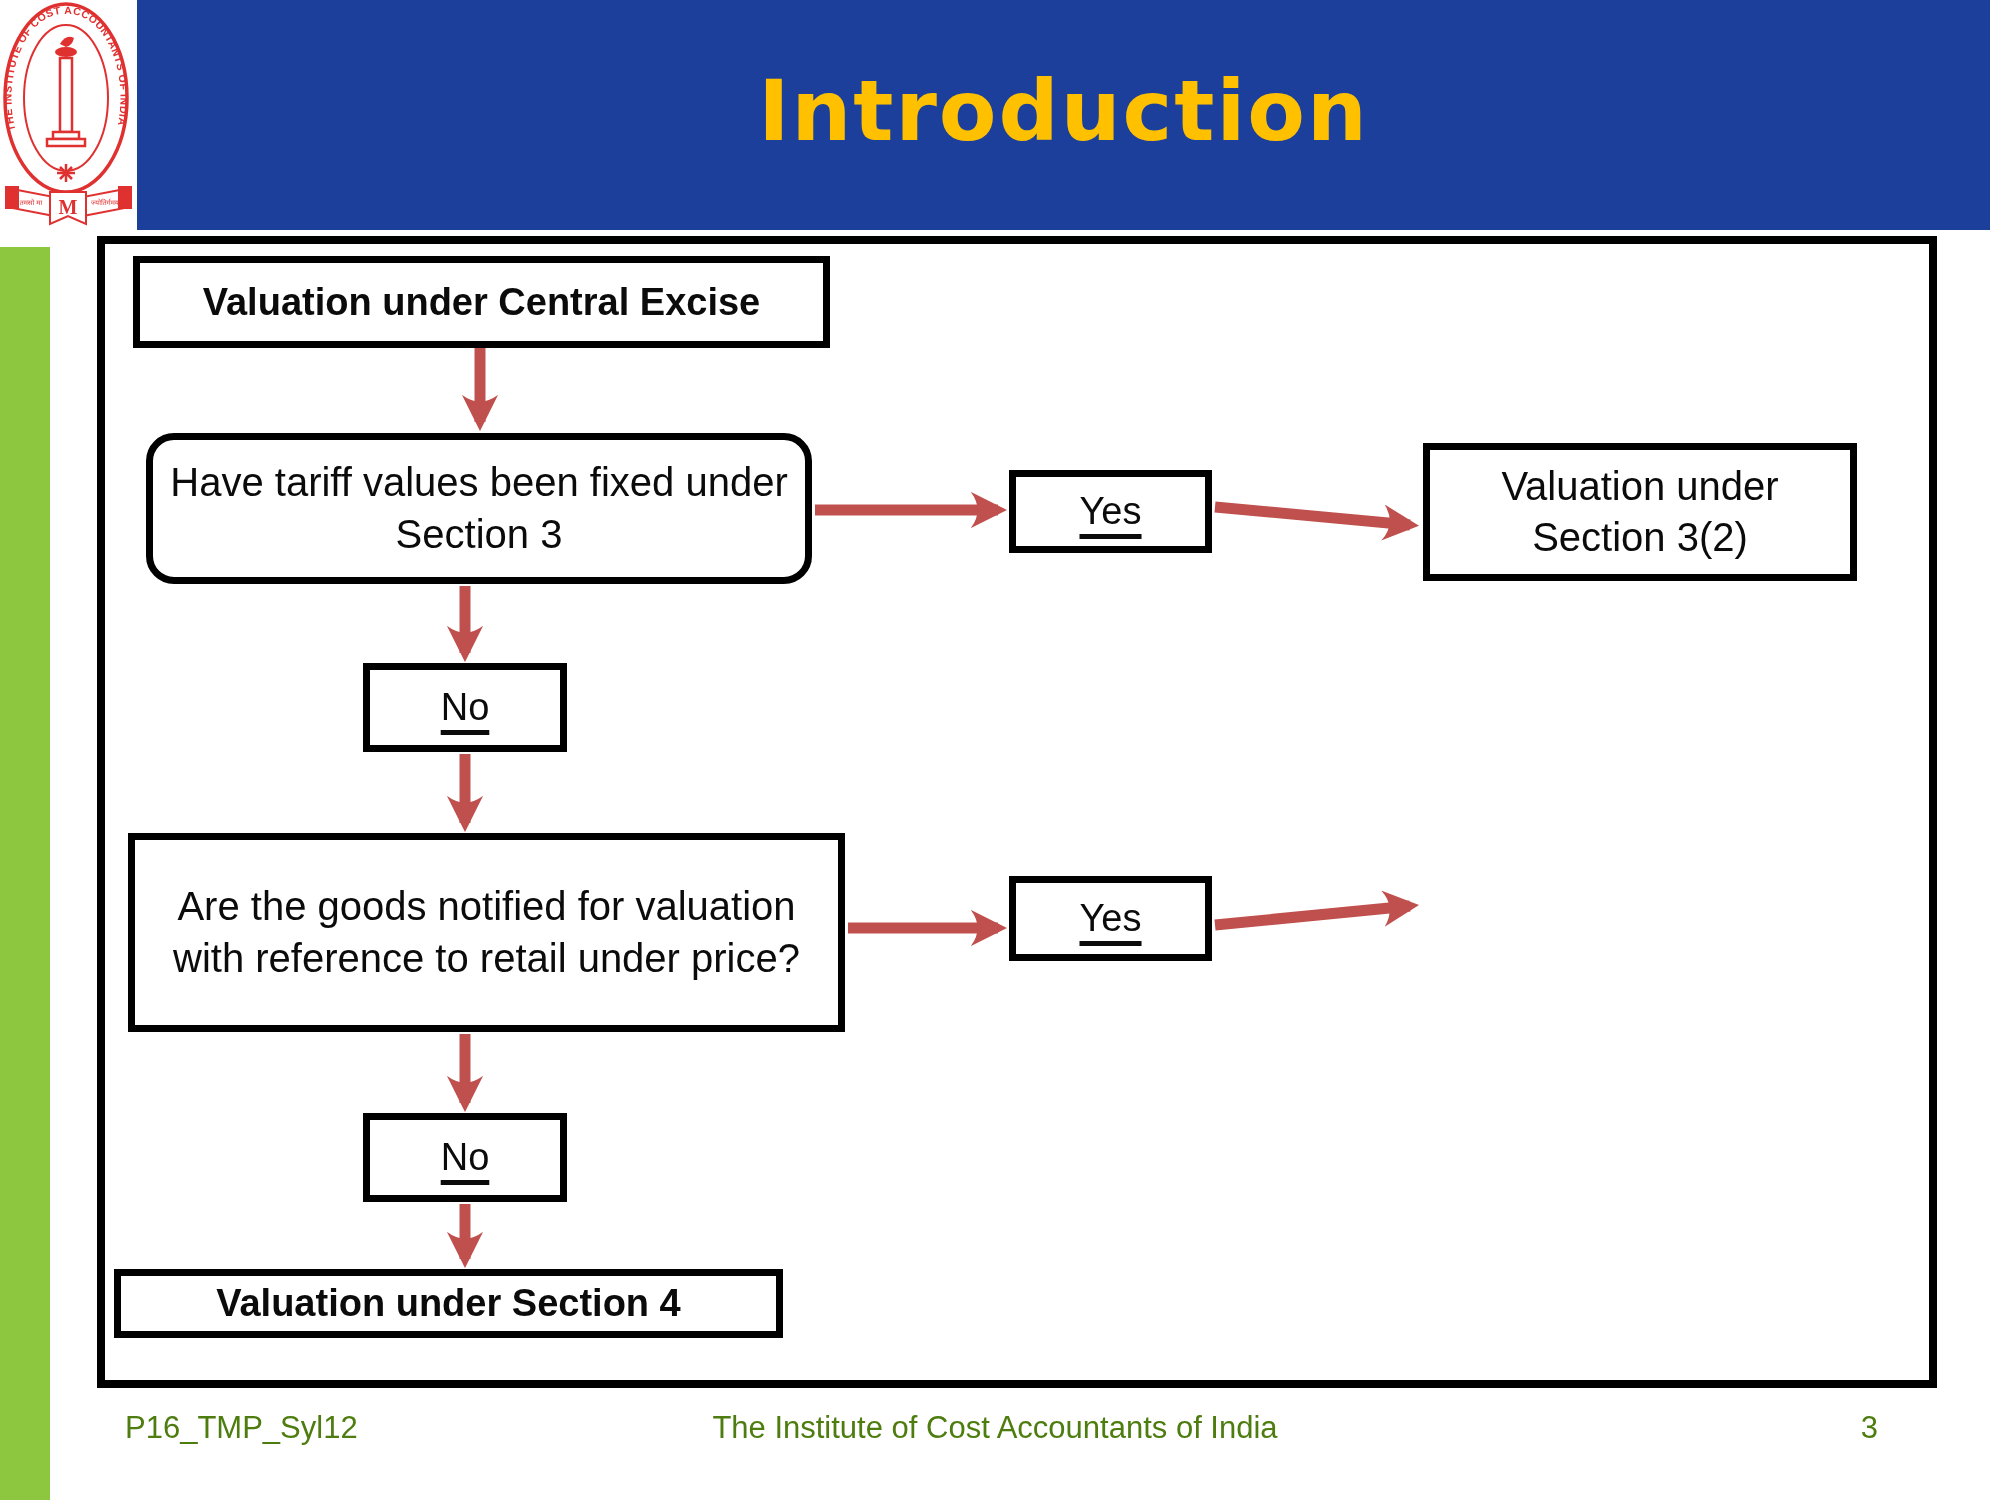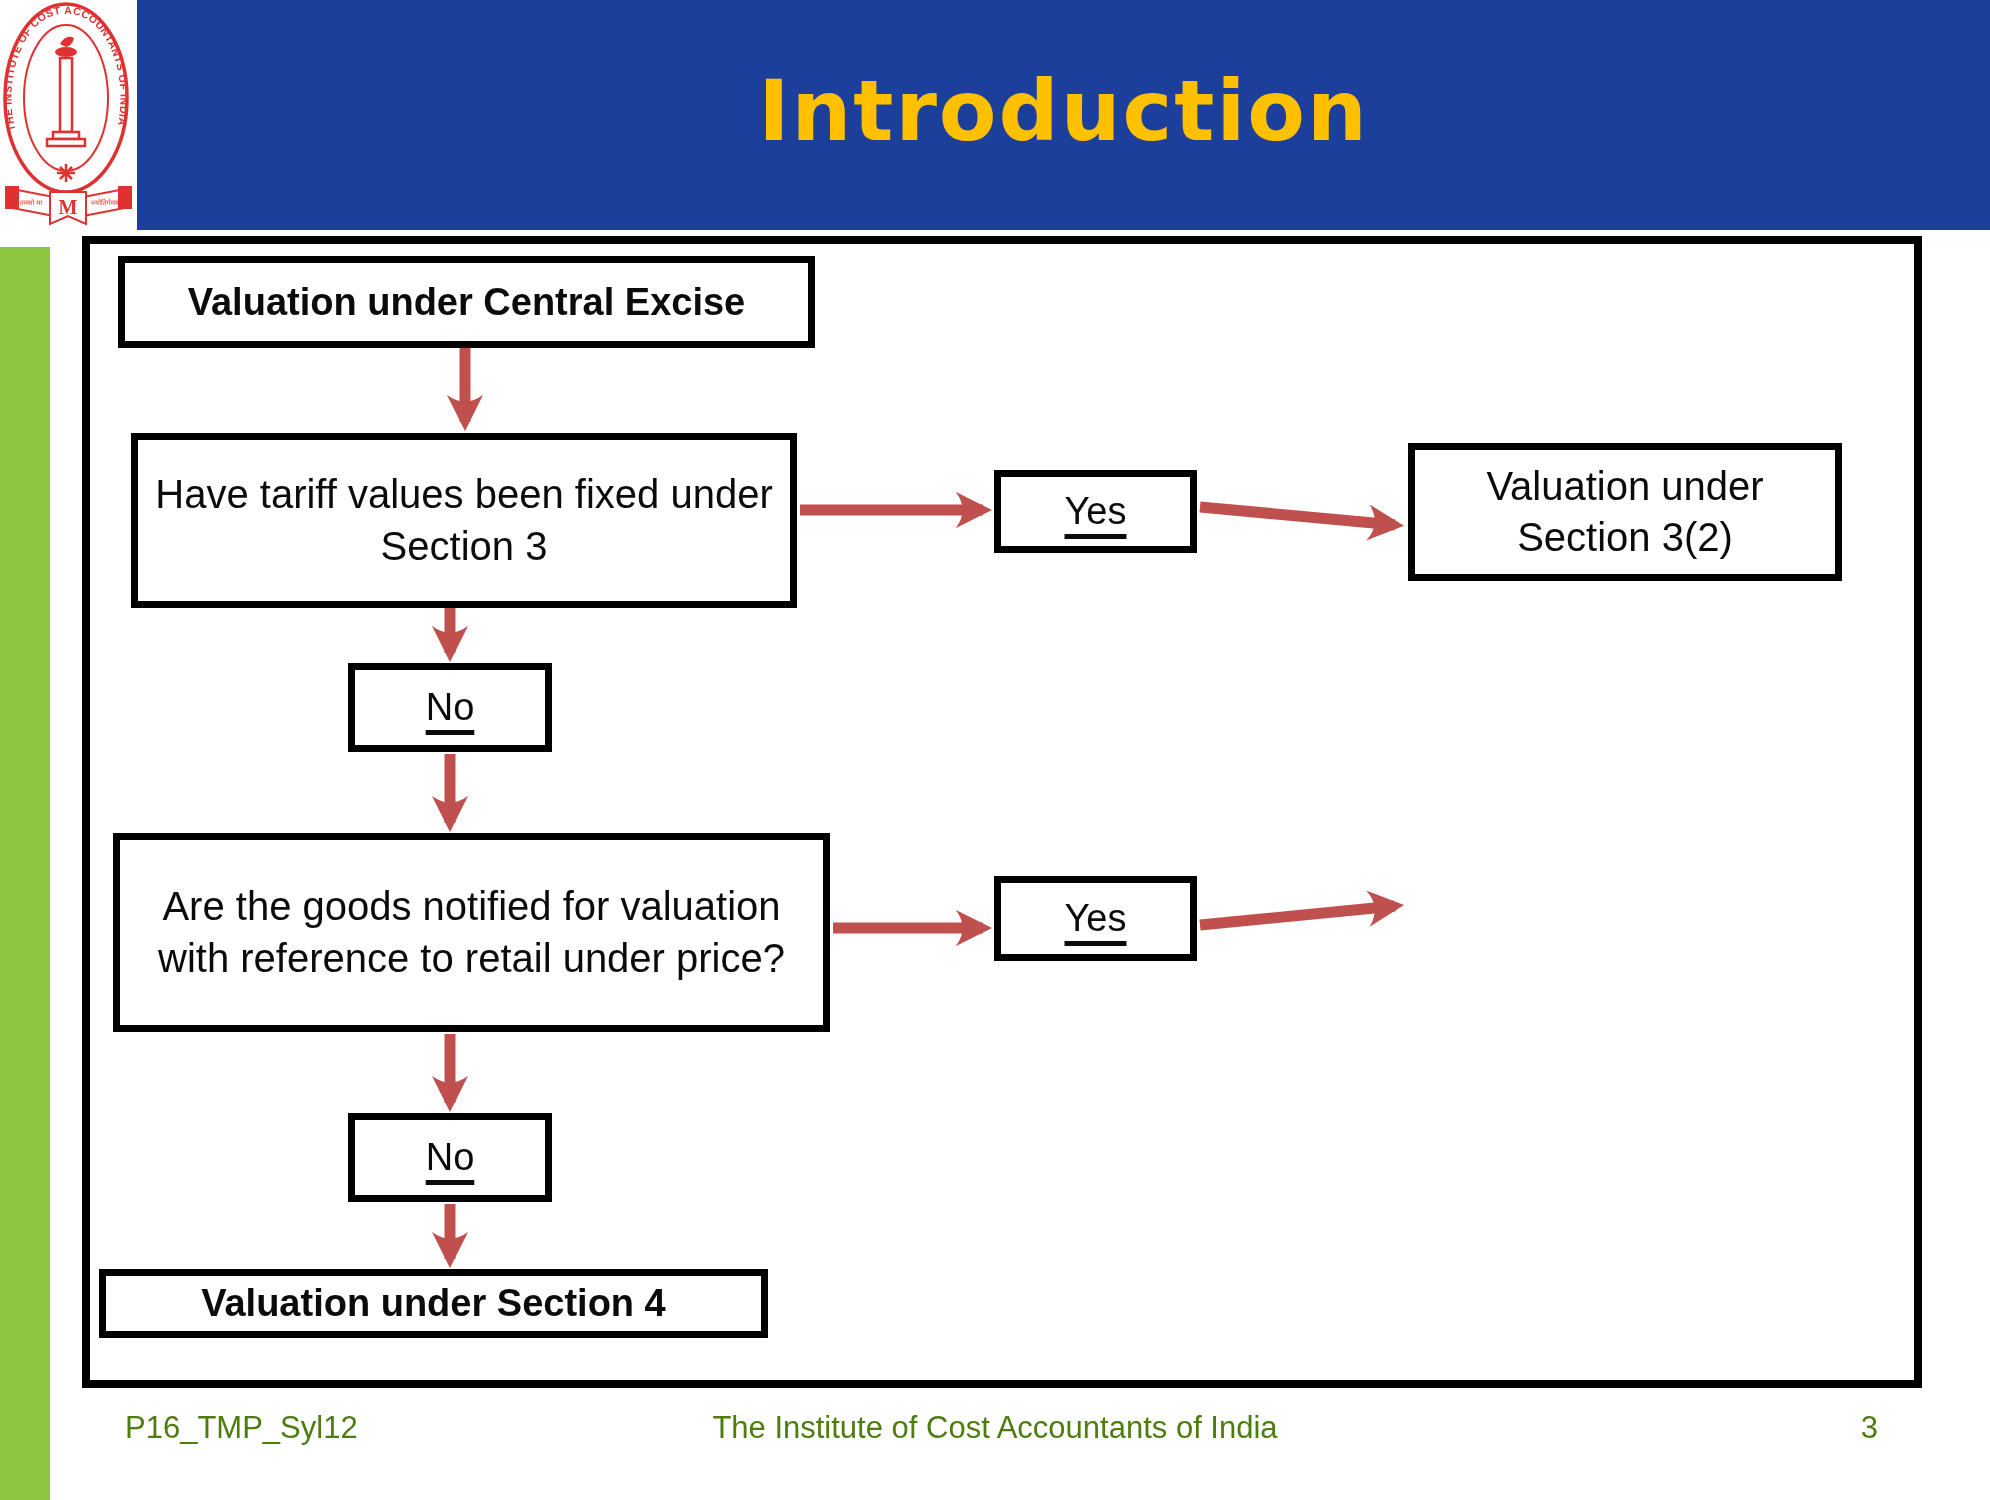--- a/index.html
+++ b/index.html
@@ -17,36 +17,36 @@
     display:flex; align-items:center; justify-content:center; padding-bottom:8px; box-sizing:border-box;
     font-family:"DejaVu Sans", sans-serif; font-weight:bold; font-size:84px; letter-spacing:2px;
     color:#FFC000;
   }
 
   
   .green-bar { position:absolute; left:0; top:247px; width:50px; height:1253px; background:#8DC63F; }
 
   
   .fc {
-    position:absolute; left:82px; top:236px; width:1840px; height:1152px;
+    position:absolute; left:97px; top:236px; width:1840px; height:1152px;
     border:8px solid #000; box-sizing:border-box; background:#fff;
   }
   .fc .arrows { position:absolute; left:0; top:0; width:1824px; height:1136px; }
 
   .node {
     position:absolute; border:7px solid #000; background:#fff; box-sizing:border-box;
     display:flex; align-items:center; justify-content:center; text-align:center;
     font-size:40px; color:#0b0b0b; line-height:1.28; padding:4px 14px;
   }
   .node.bold { font-weight:bold; font-size:38px; }
   .node.yn { font-size:38px; }
   .node.yn .u, .u { text-decoration:underline; text-decoration-thickness:5px; text-underline-offset:10px; }
 
   .n-start { left:28px;  top:12px;   width:697px; height:92px;  }
-  .n-q1    { left:41px;  top:189px;  width:666px; height:175px; }
+  .n-q1    { left:41px;  top:189px;  width:666px; height:151px;border-radius:28px; }
   .n-yes1  { left:904px; top:226px;  width:203px; height:83px;  }
   .n-sec32 { left:1318px;top:199px;  width:434px; height:138px; }
   .n-no1   { left:258px; top:419px;  width:204px; height:89px;  }
   .n-q2    { left:23px;  top:589px;  width:717px; height:199px; }
   .n-yes2  { left:904px; top:632px;  width:203px; height:85px;  }
   .n-sec4a { left:1318px;top:604px;  width:435px; height:137px; }
   .n-no2   { left:258px; top:869px;  width:204px; height:89px;  }
   .n-end   { left:9px;   top:1025px; width:669px; height:69px;  }
 
   

